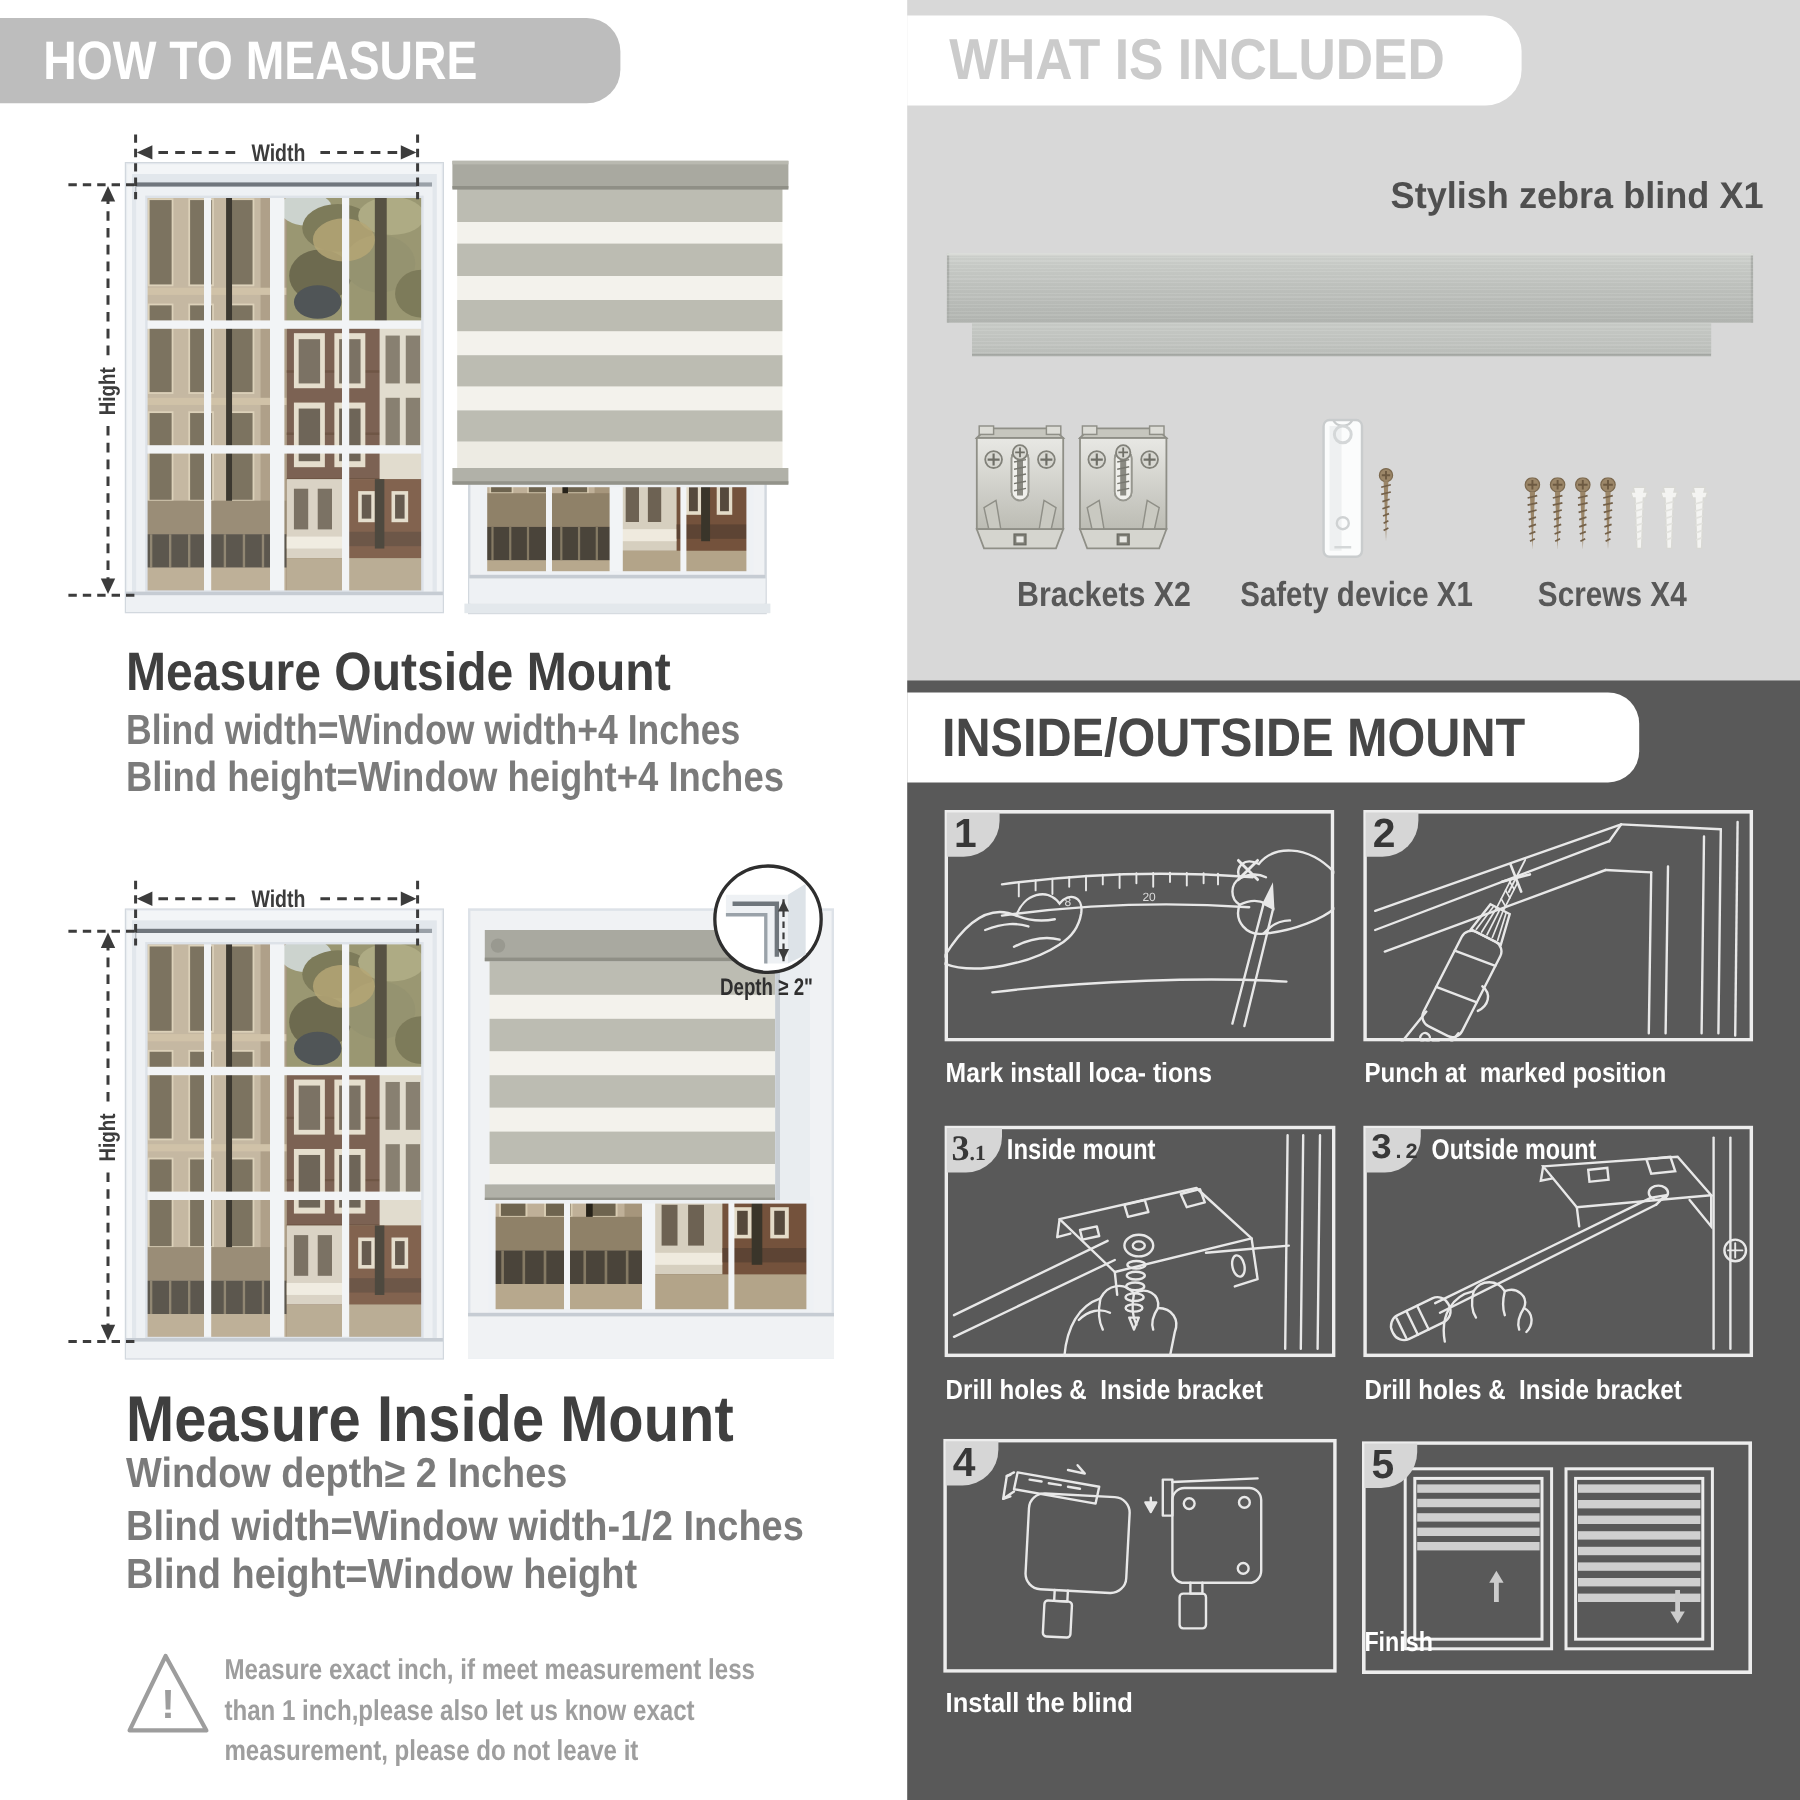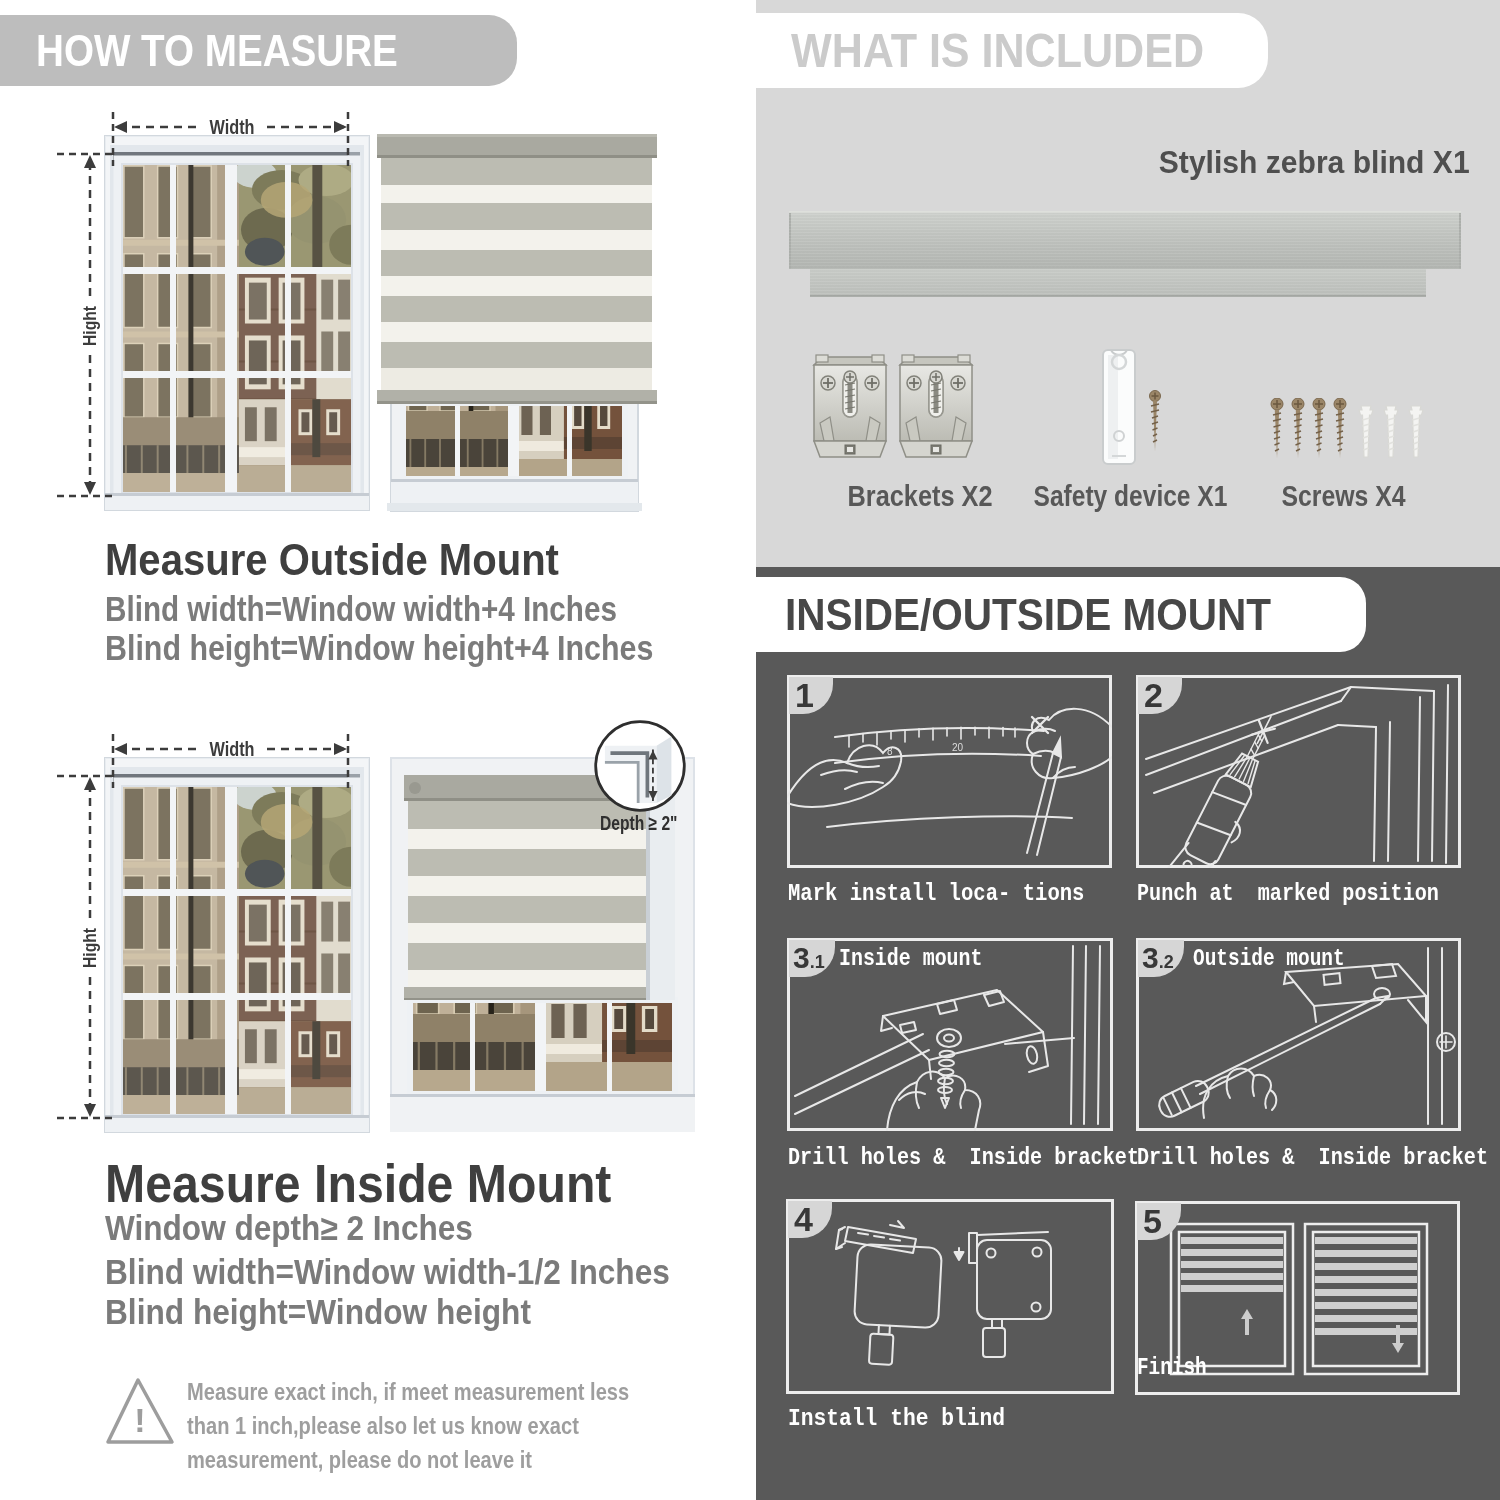--- a/index.html
+++ b/index.html
@@ -382,21 +382,21 @@
 <use href="#scrw" x="57" y="0"></use>
 <use href="#scrw" x="78" y="0"></use>
 <use href="#anch" x="104" y="8"></use>
 <use href="#anch" x="129" y="8"></use>
 <use href="#anch" x="154" y="8"></use>
 </svg>
 
 <style>
 .pnl{position:absolute;}
 .badge{position:absolute;background:#d6d6d6;color:#383838;font-weight:bold;border-radius:0 0 30px 0;}
-.cap{position:absolute;color:#fff;font-weight:bold;font-size:23px;white-space:nowrap;font-family:Liberation Mono, monospace;}
+.cap{position:absolute;color:#fff;font-weight:bold;font-size:23px;white-space:nowrap;}
 </style>
 
 <svg class="pnl" style="left:787px;top:675px" width="325" height="193" viewBox="0 0 325 193">
  <rect x="1.5" y="1.5" width="322" height="190" fill="none" stroke="#ededed" stroke-width="3"></rect>
  <g fill="none" stroke="#e8e8e8" stroke-width="2" stroke-linecap="round">
   <path d="M48 62 Q150 48 257 56"></path>
   <path d="M48 88 Q150 74 254 81"></path>
   <g stroke-width="1.6">
    <line x1="62" y1="60.2" x2="62" y2="72"></line>
         <line x1="76" y1="58.6" x2="76" y2="67"></line>
@@ -574,22 +574,22 @@
  <g stroke="#cccccc" stroke-width="4" fill="#cccccc">
   <path d="M112 134 v-20" fill="none"></path>
   <path d="M112 108 l-6 10 h12 Z" stroke="none"></path>
   <path d="M263 124 v22" fill="none"></path>
   <path d="M263 152 l-6 -10 h12 Z" stroke="none"></path>
  </g>
 </svg>
 
 <div class="badge" style="left:789px;top:677px;width:38px;height:37px;font-size:34px;line-height:37px;padding-left:6px;">1</div>
 <div class="badge" style="left:1138px;top:677px;width:38px;height:37px;font-size:34px;line-height:37px;padding-left:6px;">2</div>
-<div class="badge" style="left:789px;top:940px;width:42px;height:37px;font-size:30px;line-height:36px;padding-left:4px;">3<span style="font-size:18px;">.1</span></div>
-<div class="badge" style="left:1138px;top:940px;width:42px;height:37px;font-size:30px;line-height:36px;padding-left:4px;">3<span style="font-size:18px;">.2</span></div>
+<div class="badge" style="left:789px;top:940px;width:42px;height:37px;font-size:30px;line-height:36px;padding-left:4px;font-family:Liberation Serif, serif;">3<span style="font-size:18px;">.1</span></div>
+<div class="badge" style="left:1138px;top:940px;width:42px;height:37px;font-size:30px;line-height:36px;padding-left:4px;font-family:Liberation Mono, monospace;">3<span style="font-size:18px;">.2</span></div>
 <div class="badge" style="left:788px;top:1201px;width:38px;height:37px;font-size:34px;line-height:37px;padding-left:6px;">4</div>
 <div class="badge" style="left:1137px;top:1203px;width:38px;height:37px;font-size:34px;line-height:37px;padding-left:6px;">5</div>
 
 <div class="cap" style="left:788px;top:881px;"><span class="sx" style="transform:scaleX(0.895);">Mark install loca- tions</span></div>
 <div class="cap" style="left:1137px;top:881px;"><span class="sx" style="transform:scaleX(0.875);">Punch at&nbsp; marked position</span></div>
 <div class="cap" style="left:788px;top:1145px;"><span class="sx" style="transform:scaleX(0.877);">Drill holes &amp;&nbsp; Inside bracket</span></div>
 <div class="cap" style="left:1137px;top:1145px;"><span class="sx" style="transform:scaleX(0.877);">Drill holes &amp;&nbsp; Inside bracket</span></div>
 <div class="cap" style="left:788px;top:1406px;"><span class="sx" style="transform:scaleX(0.925);">Install the blind</span></div>
 <div class="cap" style="left:1137px;top:1327px;margin-top:28px;"><span class="sx" style="transform:scaleX(0.842);">Finish</span></div>
 

